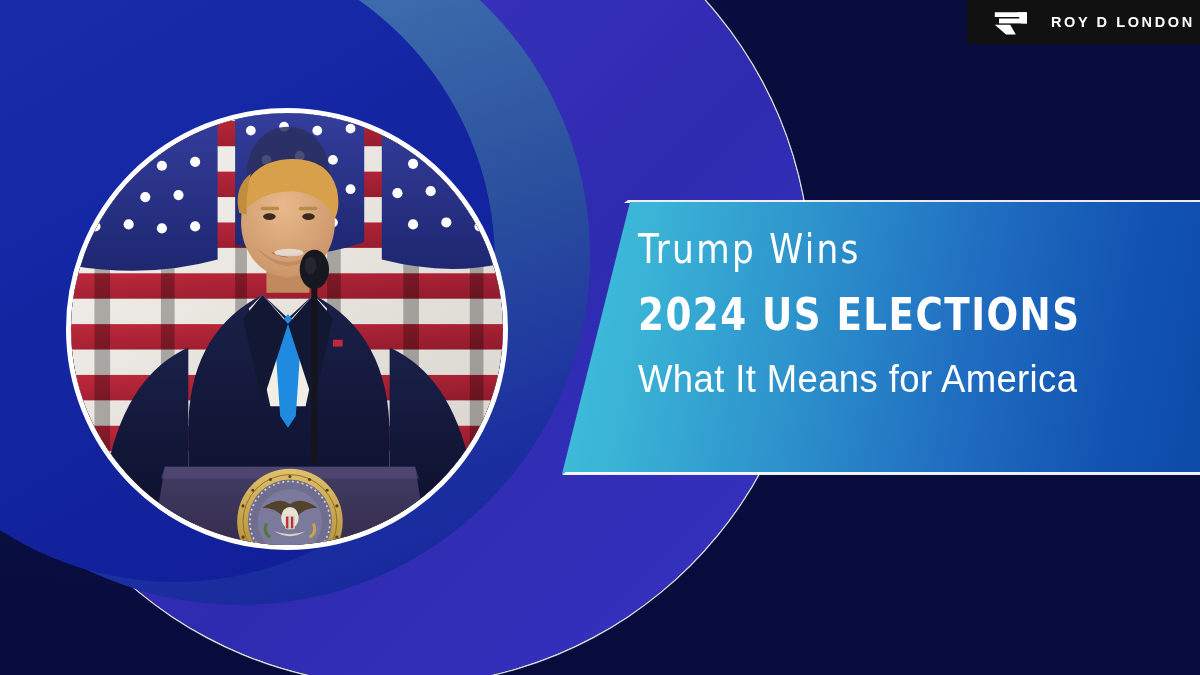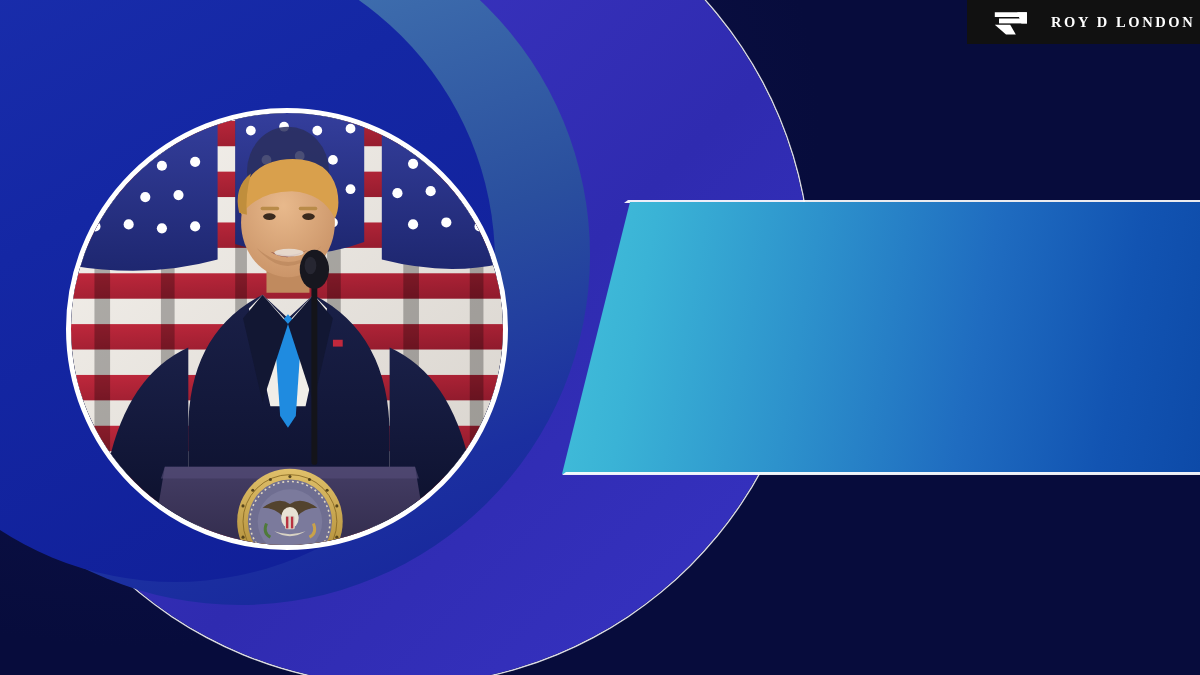--- a/index.html
+++ b/index.html
@@ -114,21 +114,21 @@
     background:#111111;
     display:flex; align-items:center; gap:16px;
     padding-left:24px;
   }
   .brand-mark{ width:44px; height:28px; flex:0 0 auto; }
   .brand-name{
     color:#ffffff;
     font-size:14.5px;
     font-weight:700;
     letter-spacing:2.6px;
-    font-family:Liberation Serif, serif;
+    font-family:Liberation Sans, sans-serif;
     white-space:nowrap;
   }
 </style>
 </head>
 <body>
 
 <div class="stage">
 
   <div class="ring-outer"></div>
   <div class="ring-mid"></div>
@@ -338,20 +338,25 @@
           <rect x="0" y="0" width="442" height="442" fill="none"></rect>
         </g>
       </svg>
     </div>
   </div>
 
   <div class="banner-edge-top"></div>
   <div class="banner"></div>
   <div class="banner-edge-bot"></div>
 
+  <div class="banner-text">
+    <div class="h-line1">Trump Wins</div>
+    <div class="h-line2">2024 US ELECTIONS</div>
+    <div class="h-line3">What It Means for America</div>
+  </div>
 
   <div class="brand">
     <svg class="brand-mark" viewBox="0 0 60 40">
       <path d="M4 6 H50 L44 13 H4 Z" fill="#ffffff"></path>
       <path d="M10 15 H50 L50 22 H10 Z" fill="#ffffff"></path>
       <path d="M36 6 H50 L50 22 L42 22 Z" fill="#ffffff"></path>
       <path d="M4 24 H26 L34 38 H20 Z" fill="#ffffff"></path>
     </svg>
     <span class="brand-name">ROY D LONDON</span>
   </div>

